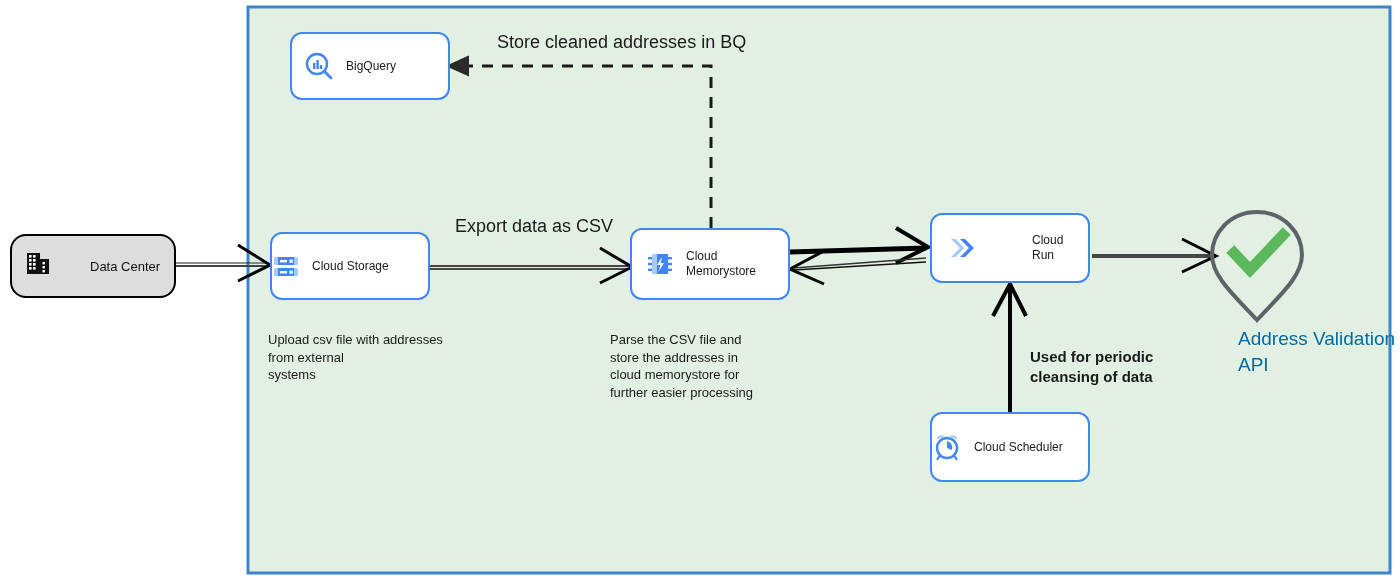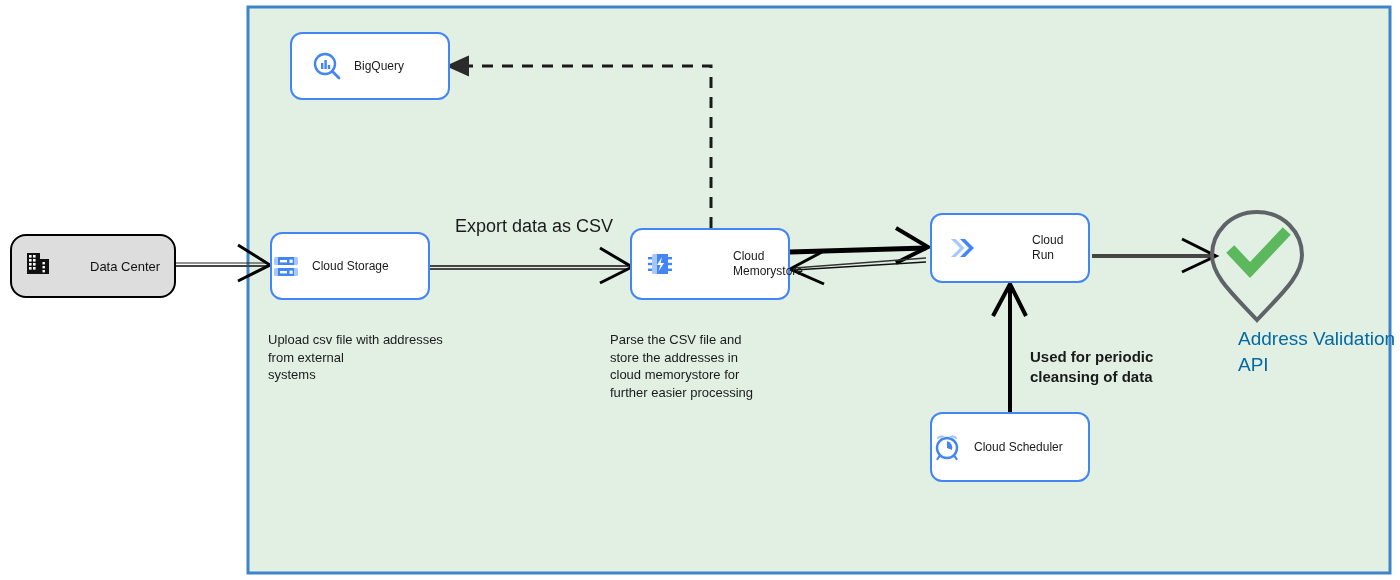--- a/index.html
+++ b/index.html
@@ -159,21 +159,21 @@
           <rect x="7" y="16" width="2.6" height="2.6"></rect>
           <rect x="16.5" y="11" width="2.4" height="2.4"></rect>
           <rect x="16.5" y="15" width="2.4" height="2.4"></rect>
           <rect x="16.5" y="19" width="2.4" height="2.4"></rect>
         </g>
       </svg>
     </span>
     <span class="node-label">Data Center</span>
   </div>
 
-  <div class="node gcp-node" style="left:290px; top:32px; width:160px; height:68px; padding-left:20px;">
+  <div class="node gcp-node" style="left:290px; top:32px; width:160px; height:68px; padding-left:12px;">
     <span class="node-icon" style="margin-right:12px;">
       <svg width="30" height="30" viewBox="0 0 30 30" xmlns="http://www.w3.org/2000/svg">
         <circle cx="13" cy="13" r="10" fill="none" stroke="#4285f4" stroke-width="2.4"></circle>
         <rect x="9" y="12" width="2.4" height="6" fill="#4285f4"></rect>
         <rect x="12.4" y="9" width="2.4" height="9" fill="#4285f4"></rect>
         <rect x="15.8" y="14" width="2.4" height="4" fill="#4285f4"></rect>
         <line x1="20.5" y1="20.5" x2="27" y2="27" stroke="#4285f4" stroke-width="2.8" stroke-linecap="round"></line>
       </svg>
     </span>
     <span class="node-label">BigQuery</span>
@@ -188,21 +188,21 @@
         <rect x="6" y="16" width="16" height="8" fill="#4285f4"></rect>
         <rect x="8" y="8" width="7" height="2.4" fill="#ffffff"></rect>
         <rect x="8" y="19" width="7" height="2.4" fill="#ffffff"></rect>
         <rect x="17.5" y="7.6" width="3.2" height="3.2" fill="#ffffff"></rect>
         <rect x="17.5" y="18.6" width="3.2" height="3.2" fill="#ffffff"></rect>
       </svg>
     </span>
     <span class="node-label">Cloud Storage</span>
   </div>
 
-  <div class="node gcp-node" style="left:630px; top:228px; width:160px; height:72px; padding-left:14px;gap:47px;">
+  <div class="node gcp-node" style="left:630px; top:228px; width:160px; height:72px; padding-left:14px;">
     <span class="node-icon" style="margin-right:12px;">
       <svg width="28" height="28" viewBox="0 0 28 28" xmlns="http://www.w3.org/2000/svg">
         <rect x="6" y="4" width="16" height="20" rx="1.5" fill="#a6c8fa"></rect>
         <rect x="11" y="4" width="11" height="20" fill="#4285f4"></rect>
         <g fill="#4285f4">
           <rect x="2" y="7" width="4" height="2.4"></rect>
           <rect x="2" y="12.8" width="4" height="2.4"></rect>
           <rect x="2" y="18.6" width="4" height="2.4"></rect>
           <rect x="22" y="7" width="4" height="2.4"></rect>
           <rect x="22" y="12.8" width="4" height="2.4"></rect>
@@ -235,20 +235,21 @@
         <line x1="7.5" y1="24" x2="5.5" y2="27" stroke="#4285f4" stroke-width="2.2" stroke-linecap="round"></line>
         <line x1="22.5" y1="24" x2="24.5" y2="27" stroke="#4285f4" stroke-width="2.2" stroke-linecap="round"></line>
       </svg>
     </span>
     <span class="node-label">Cloud Scheduler</span>
   </div>
 
   <div class="pin-label" style="left:1238px; top:326px; width:160px;">Address Validation
 API</div>
 
+  <div class="edge-label" style="left:497px; top:31px;">Store cleaned addresses in BQ</div>
 
   <div class="edge-label" style="left:455px; top:215px;">Export data as CSV</div>
 
   <div class="note-text" style="left:268px; top:331px; width:230px;">Upload csv file with addresses
 from external
 systems</div>
 
   <div class="note-text" style="left:610px; top:331px; width:250px;">Parse the CSV file and
 store the addresses in
 cloud  memorystore for

